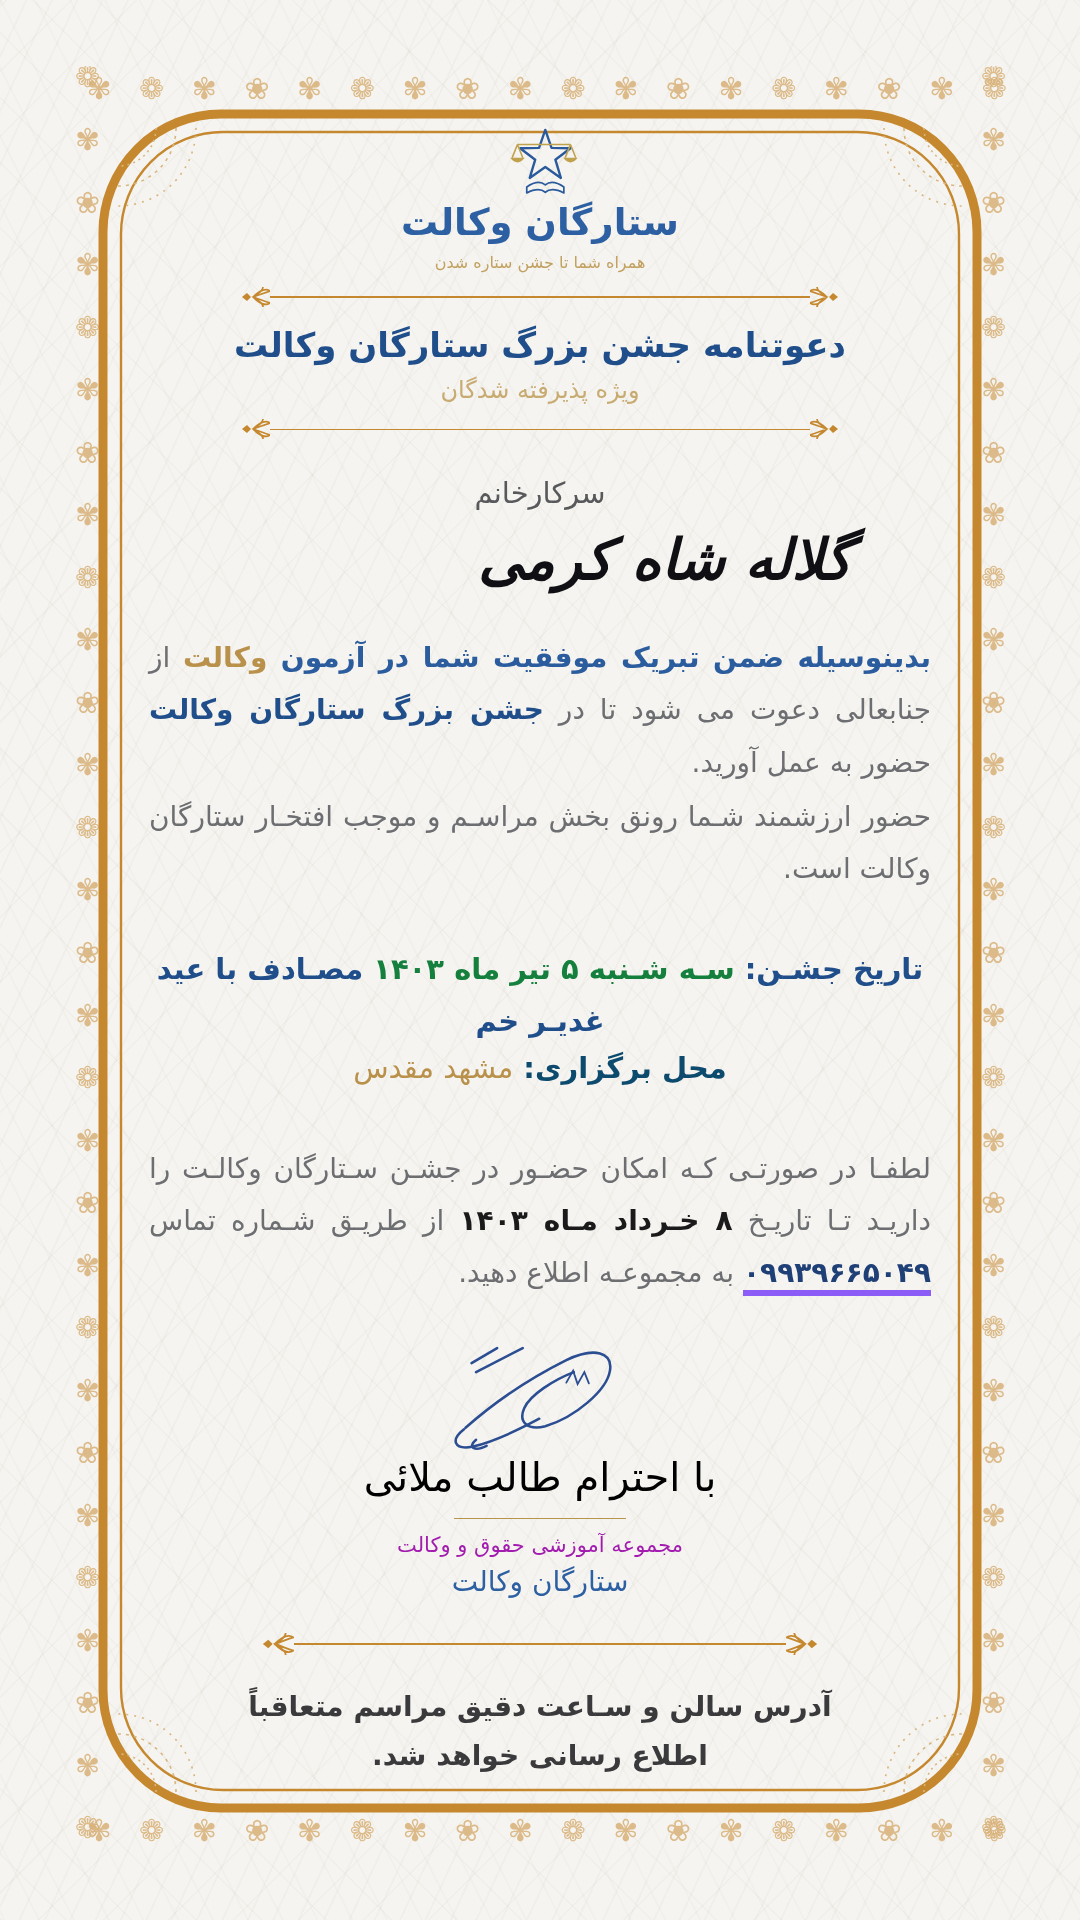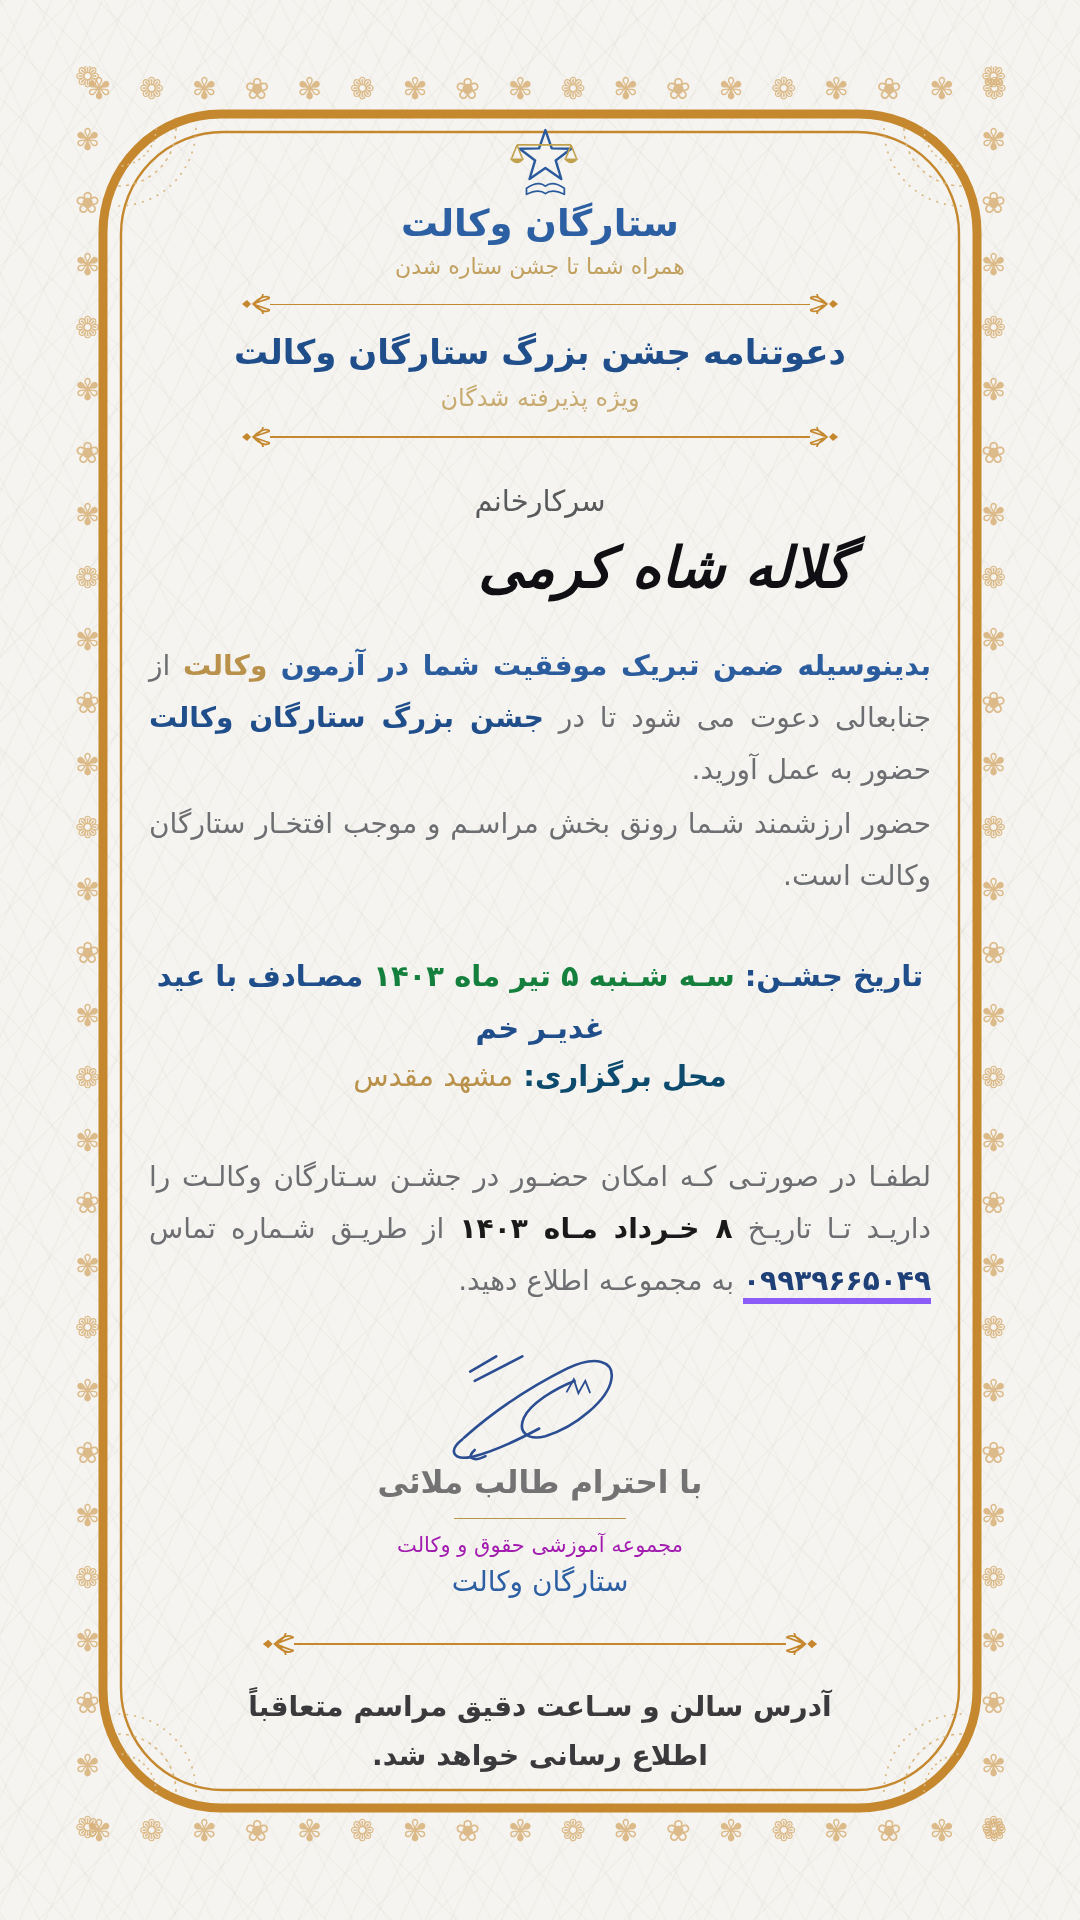--- a/index.html
+++ b/index.html
@@ -26,21 +26,21 @@
   .lace.v{top:66px;bottom:66px;width:46px;writing-mode:vertical-rl;}
   .lace.v.left{left:64px;} .lace.v.right{right:64px;}
   .lace::before{content:"❁ ✾ ❀ ✾ ❁ ✾ ❀ ✾ ❁ ✾ ❀ ✾ ❁ ✾ ❀ ✾ ❁ ✾ ❀ ✾ ❁ ✾ ❀ ✾ ❁ ✾ ❀ ✾ ❁ ✾ ❀ ✾ ❁ ✾ ❀ ✾ ❁ ✾ ❀ ✾ ❁ ✾ ❀ ✾ ❁ ✾ ❀ ✾ ❁ ✾ ❀ ✾ ❁ ✾ ❀ ✾";}
   .frame{position:absolute;inset:0;pointer-events:none;}
   
   .content{
     position:absolute;left:150px;right:150px;top:126px;bottom:140px;
     display:flex;flex-direction:column;align-items:center;text-align:center;
   }
   .brand-name{font-size:37px;font-weight:bold;color:#2d5fa3;margin-top:2px;}
-  .tagline{font-size:22px;color:#c2a160;margin-top:9px;letter-spacing:1px;}
+  .tagline{font-size:16px;color:#c2a160;margin-top:9px;letter-spacing:1px;}
   .orn-divider{display:flex;align-items:center;width:600px;margin-top:14px;}
   .orn-divider .line{flex:1;height:1.6px;background:#c5882e;}
   .orn-divider.footer-div{width:560px;margin-top:34px;}
   .main-title{font-size:34px;font-weight:bold;color:#1f4e8b;margin:16px 0 0;line-height:1.25;}
   .subtitle{font-size:24px;color:#c8ab71;margin-top:10px;}
   .salutation{font-size:29px;color:#58595b;margin-top:36px;}
   .callig-name{
     font-family:"DejaVu Serif", serif;font-style:italic;font-weight:bold;
     font-size:56px;color:#101014;margin-top:16px;transform:translateX(125px);
   }
@@ -53,21 +53,21 @@
   .date-line{font-size:29px;font-weight:bold;margin-top:48px;line-height:1.8;}
   .date-label,.date-suffix{color:#1f4e8b;}
   .date-value{color:#15803d;}
   .venue-line{font-size:29px;font-weight:bold;margin-top:4px;}
   .venue-label{color:#0c4a6e;}
   .venue-value{color:#b9914a;font-weight:normal;}
   .rsvp{margin-top:58px;}
   .deadline{color:#1a1a1a;font-weight:bold;}
   .phone{color:#1f3f77;font-weight:bold;border-bottom:6px solid #8b5cf6;padding-bottom:1px;cursor:pointer;}
   .signature-svg{margin-top:34px;}
-  .respect{font-size:31px;font-weight:bold;color:#737373;margin-top:0px;}
+  .respect{font-size:40px;font-weight:normal;color:#000000;margin-top:0px;}
   .gold-hairline{width:172px;height:2px;background:#b7954a;border:none;margin:18px 0 0;}
   .org1{font-size:21px;color:#a21caf;margin-top:14px;}
   .org2{font-size:28px;color:#2d5fa3;margin-top:8px;}
   .footer-note{font-size:28px;font-weight:bold;color:#3a3a3c;line-height:1.75;margin-top:26px;}
 </style>
 </head>
 <body>
 
 <div class="canvas">
   <div class="texture"></div>

